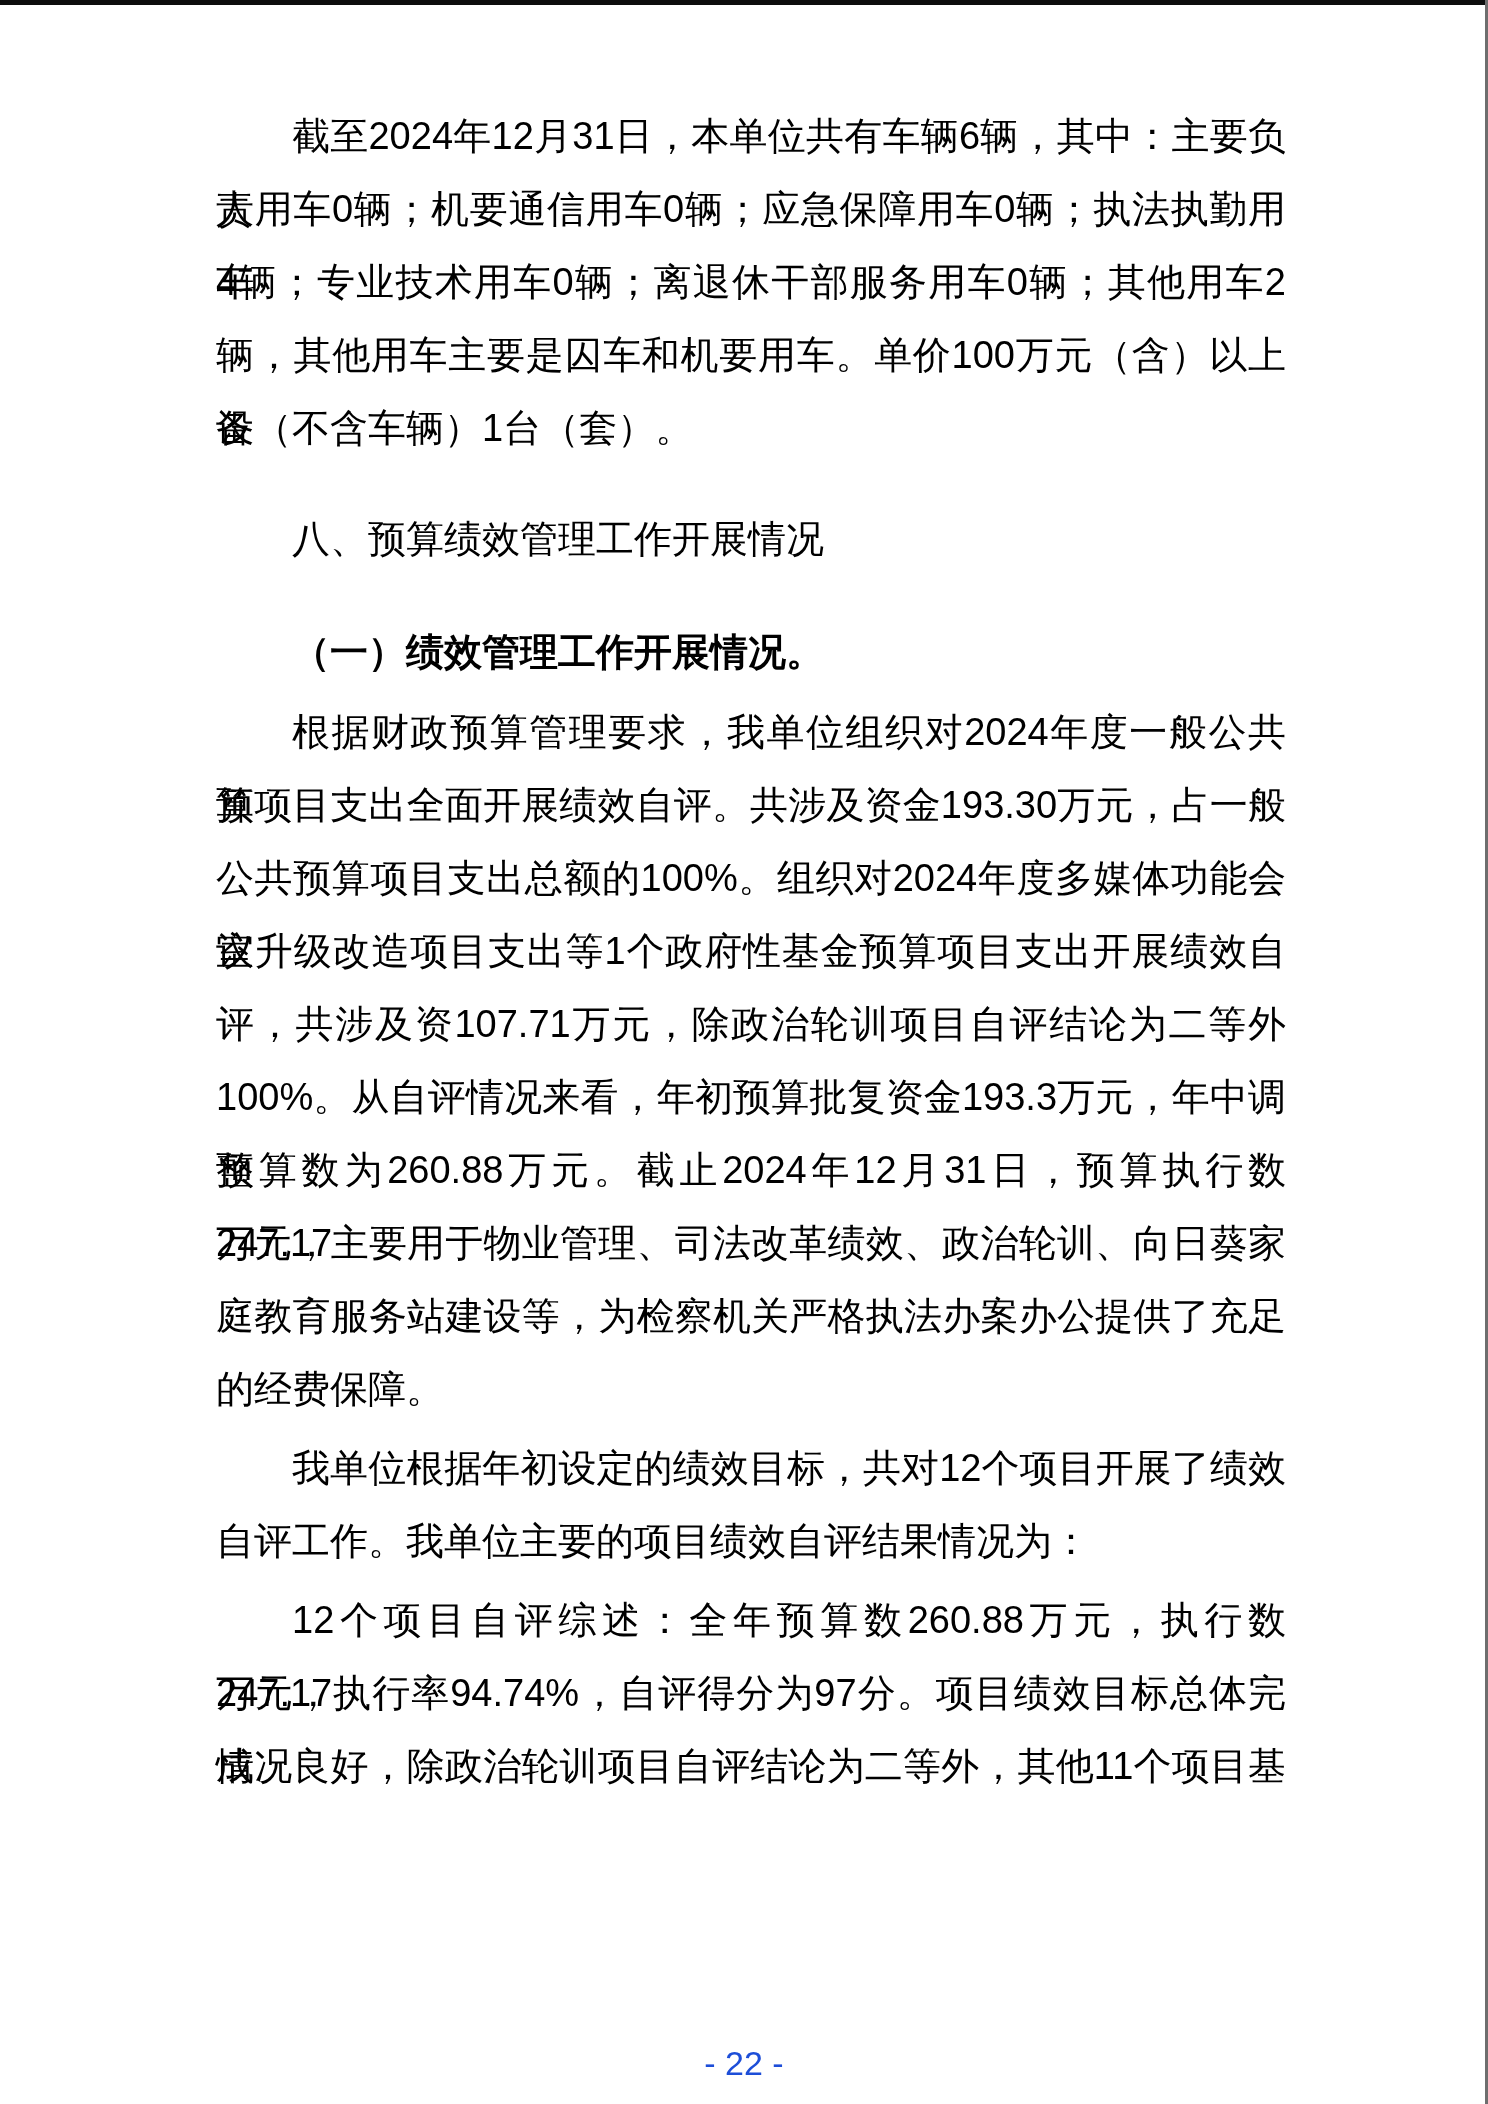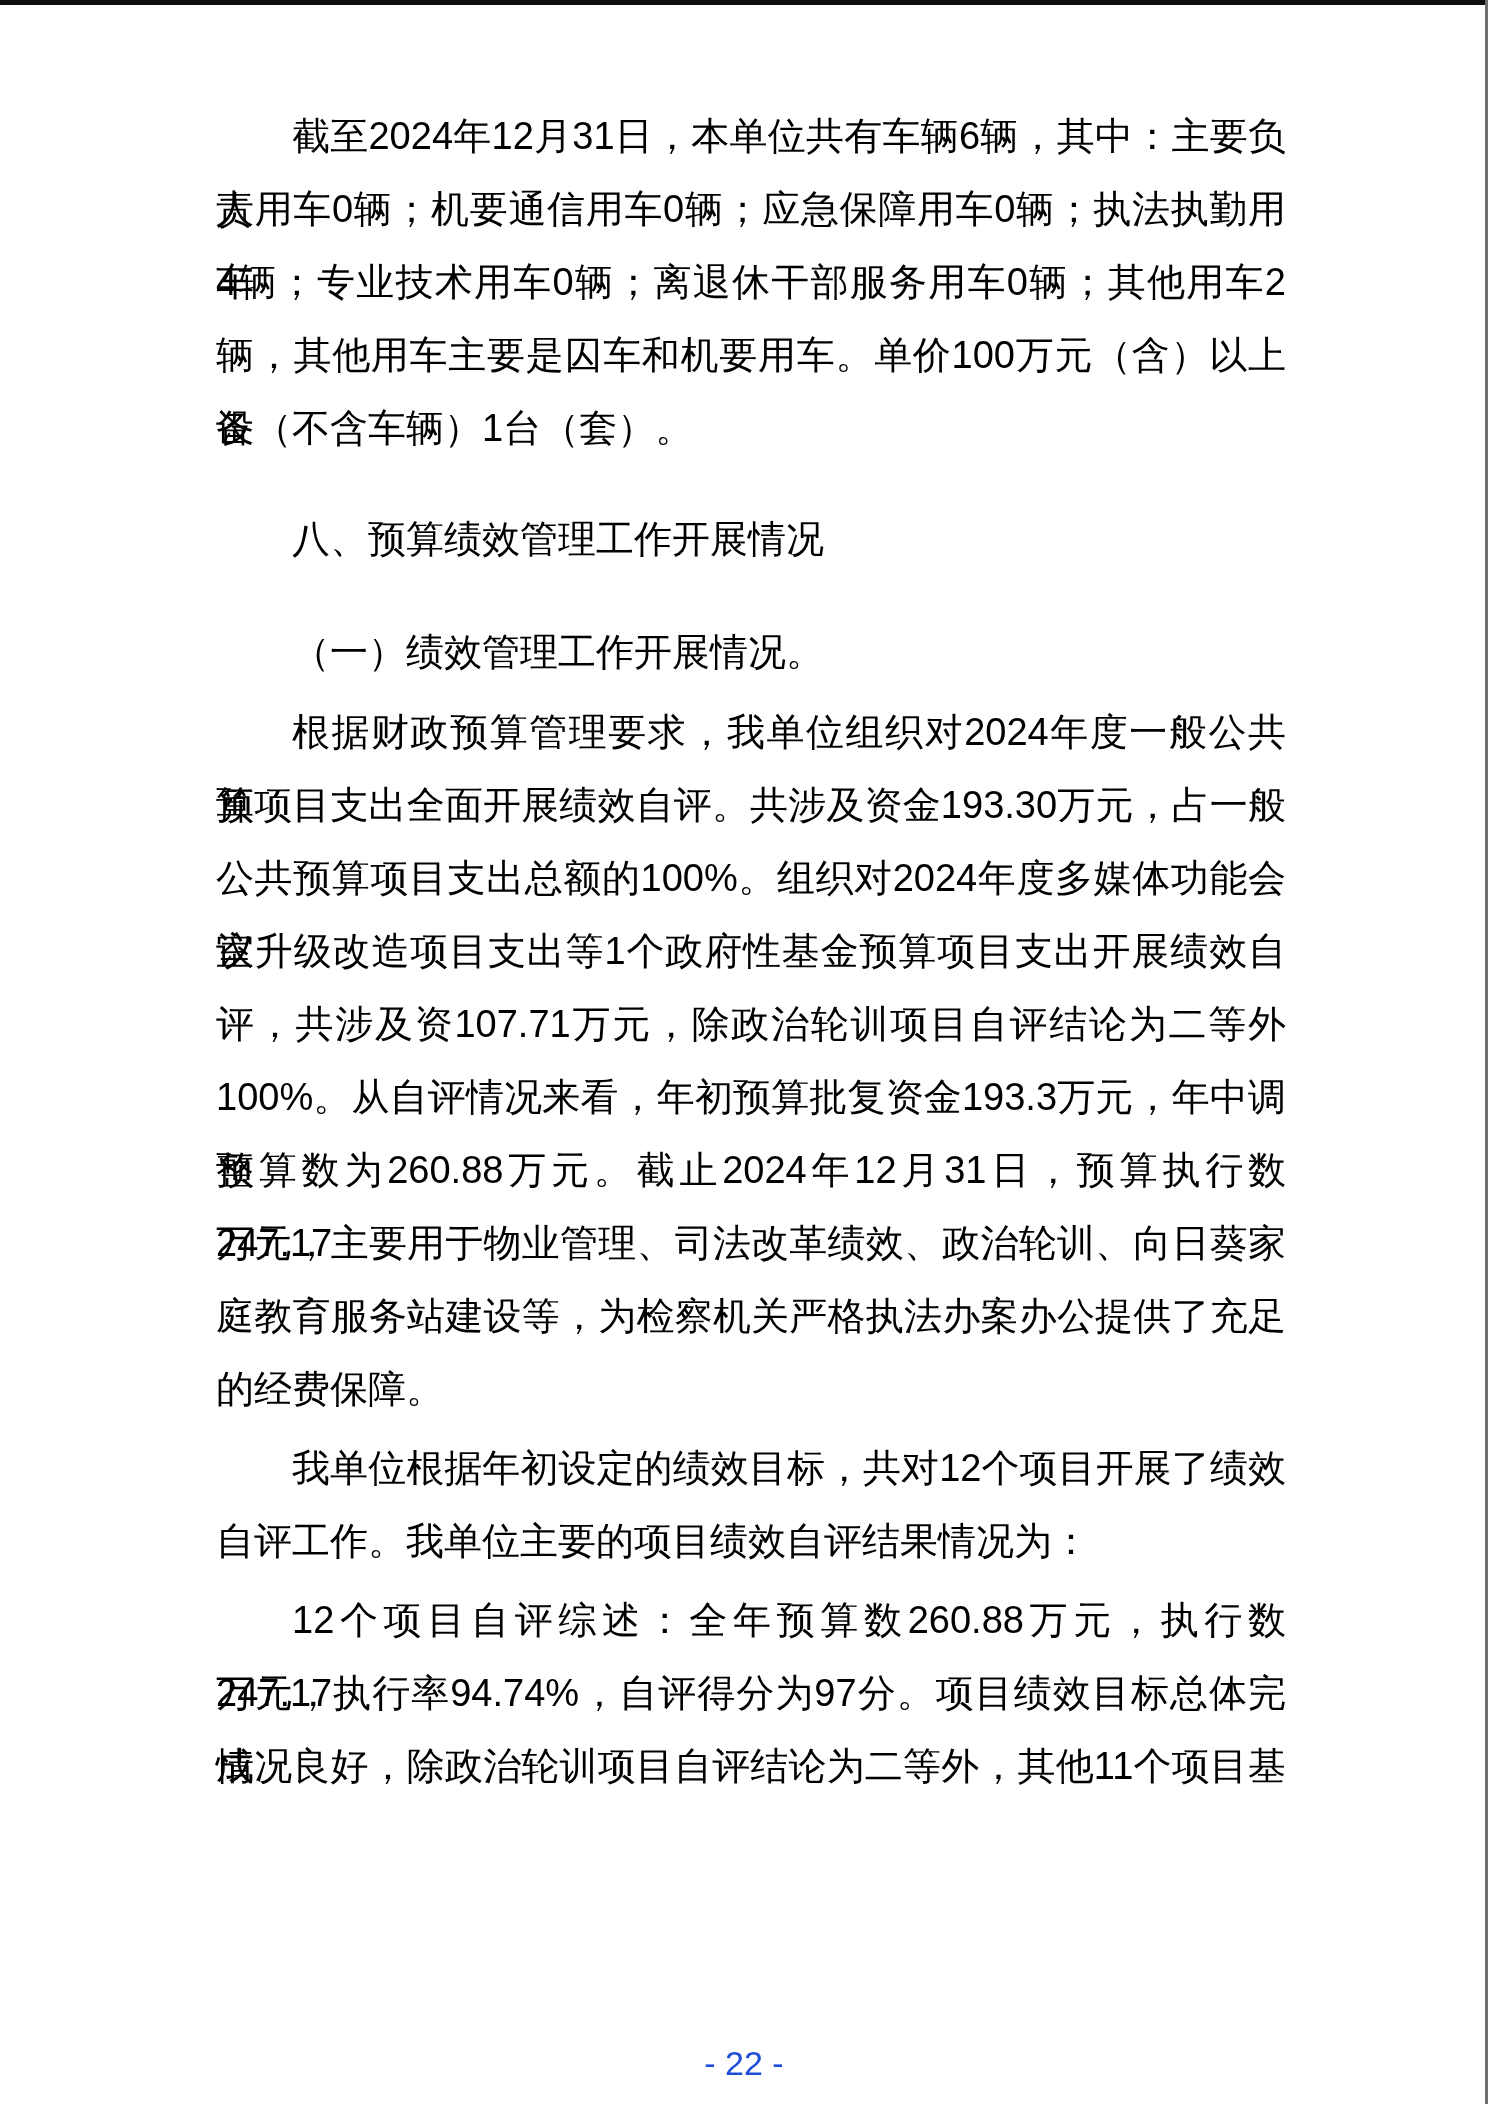--- a/index.html
+++ b/index.html
@@ -26,21 +26,21 @@
     white-space:nowrap;
     letter-spacing:0;
   }
   
   .fill{
     white-space:normal;
     text-align:justify;
     text-align-last:justify;
   }
   .indent{text-indent:76px;}
-  .bold{font-weight:normal;}
+  .bold{font-weight:bold;}
   .h1{margin-top:38px;}
   .h2{margin-top:40px;}
   .p2-start{margin-top:7px;}
   .h3{margin-top:9px;}
   .p3-start{margin-top:6px;}
   .p4-start{margin-top:6px;}
   .footer{
     position:absolute;left:0;top:2038px;width:1488px;
     text-align:center;
     font-size:34px;line-height:50px;

